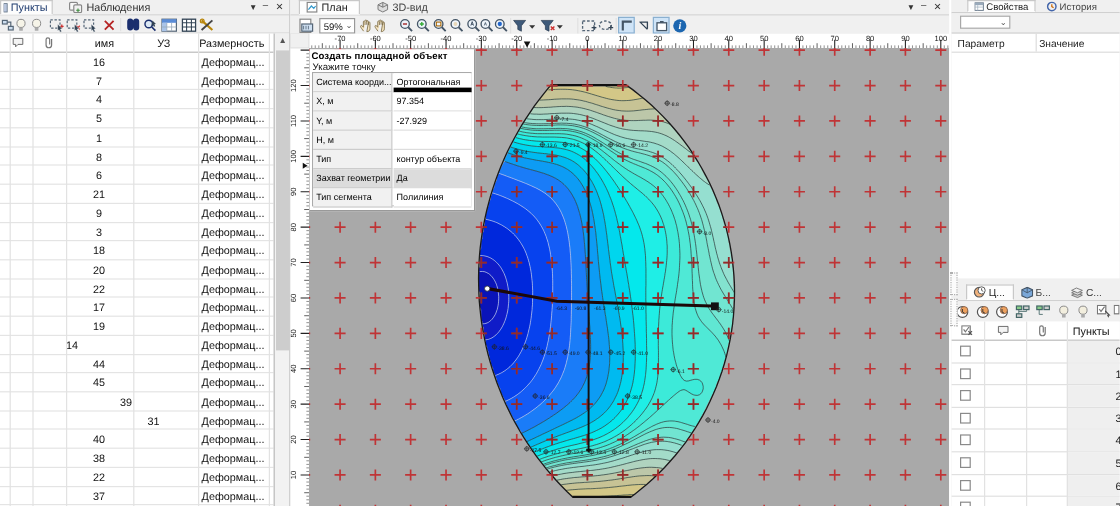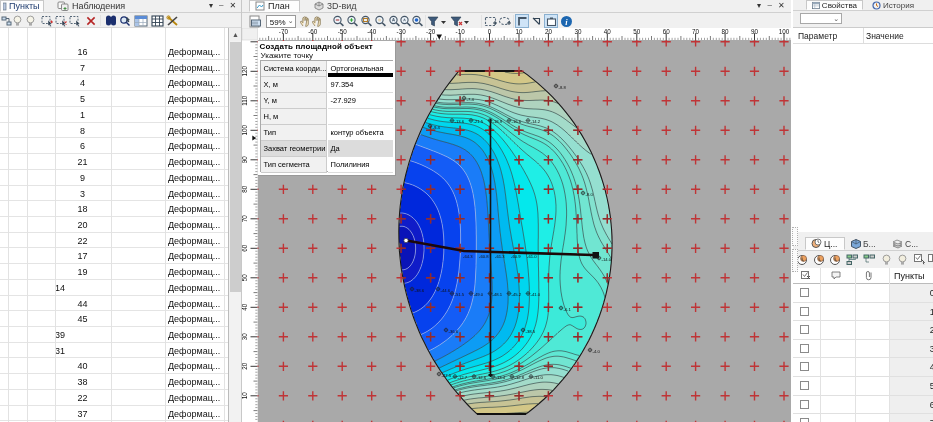--- a/index.html
+++ b/index.html
@@ -78,20 +78,31 @@
         <rect x="1" y="1" width="11" height="10" fill="#fff" stroke="#345" stroke-width="1.1"></rect>
         <path d="M1 4h11M1 7.5h11M4.5 1v10M8.5 1v10" stroke="#345" stroke-width="0.9"></path>
       </svg>
       <svg class="icon" style="left:166px;top:2px" width="13" height="12" viewBox="0 0 13 12">
         <path d="M2 2l9 8" stroke="#b8860b" stroke-width="1.8"></path>
         <path d="M11 2L2 10" stroke="#444" stroke-width="1.6"></path>
         <circle cx="2.5" cy="2.5" r="1.6" fill="none" stroke="#b8860b" stroke-width="1"></circle>
       </svg>
     </div>
 
+ <div class="abs" style="left:0;top:28px;width:228px;height:16px;background:#fff;border-bottom:1px solid #bbb">
+   <div class="cell hdr" style="left:79px;top:3px">имя</div>
+   <div class="cell hdr" style="left:131px;top:3px">УЗ</div>
+   <div class="cell hdr" style="left:166px;top:3px">Размерность</div>
+   <svg class="icon" style="left:10px;top:3px" width="10" height="9" viewBox="0 0 10 9">
+        <path d="M1 1h8v5h-4l-2 2v-2h-2z" fill="#f4f4f4" stroke="#666" stroke-width="0.8"></path>
+      </svg>
+   <svg class="icon" style="left:37px;top:2px" width="8" height="11" viewBox="0 0 8 11">
+        <path d="M6 2.5v5a2.3 2.3 0 0 1-4.6 0v-4.5a1.5 1.5 0 0 1 3 0v4" fill="none" stroke="#777" stroke-width="1"></path>
+      </svg>
+ </div>
  <div id="ltable">
       <div class="abs" style="left:0;top:44.0px;width:228px;height:15.72px;border-bottom:1px solid #e4e4e4">
         <div class="cell" style="left:55px;width:55px;top:3px;text-align:center">16</div>
         <div class="cell" style="left:168px;top:3px">Деформац...</div>
       </div>
       <div class="abs" style="left:0;top:59.7px;width:228px;height:15.72px;border-bottom:1px solid #e4e4e4">
         <div class="cell" style="left:55px;width:55px;top:3px;text-align:center">7</div>
         <div class="cell" style="left:168px;top:3px">Деформац...</div>
       </div>
       <div class="abs" style="left:0;top:75.4px;width:228px;height:15.72px;border-bottom:1px solid #e4e4e4">
@@ -152,25 +163,25 @@
       </div>
       <div class="abs" style="left:0;top:295.5px;width:228px;height:15.72px;border-bottom:1px solid #e4e4e4">
         <div class="cell" style="left:55px;width:55px;top:3px;text-align:center">44</div>
         <div class="cell" style="left:168px;top:3px">Деформац...</div>
       </div>
       <div class="abs" style="left:0;top:311.2px;width:228px;height:15.72px;border-bottom:1px solid #e4e4e4">
         <div class="cell" style="left:55px;width:55px;top:3px;text-align:center">45</div>
         <div class="cell" style="left:168px;top:3px">Деформац...</div>
       </div>
       <div class="abs" style="left:0;top:327.0px;width:228px;height:15.72px;border-bottom:1px solid #e4e4e4">
-        <div class="cell" style="left:55px;width:55px;top:3px;text-align:left">39</div>
+        <div class="cell" style="left:55px;width:55px;top:3px;text-align:right">39</div>
         <div class="cell" style="left:168px;top:3px">Деформац...</div>
       </div>
       <div class="abs" style="left:0;top:342.7px;width:228px;height:15.72px;border-bottom:1px solid #e4e4e4">
-        <div class="cell" style="left:55px;width:78px;top:3px;text-align:left">31</div>
+        <div class="cell" style="left:55px;width:78px;top:3px;text-align:right">31</div>
         <div class="cell" style="left:168px;top:3px">Деформац...</div>
       </div>
       <div class="abs" style="left:0;top:358.4px;width:228px;height:15.72px;border-bottom:1px solid #e4e4e4">
         <div class="cell" style="left:55px;width:55px;top:3px;text-align:center">40</div>
         <div class="cell" style="left:168px;top:3px">Деформац...</div>
       </div>
       <div class="abs" style="left:0;top:374.1px;width:228px;height:15.72px;border-bottom:1px solid #e4e4e4">
         <div class="cell" style="left:55px;width:55px;top:3px;text-align:center">38</div>
         <div class="cell" style="left:168px;top:3px">Деформац...</div>
       </div>

